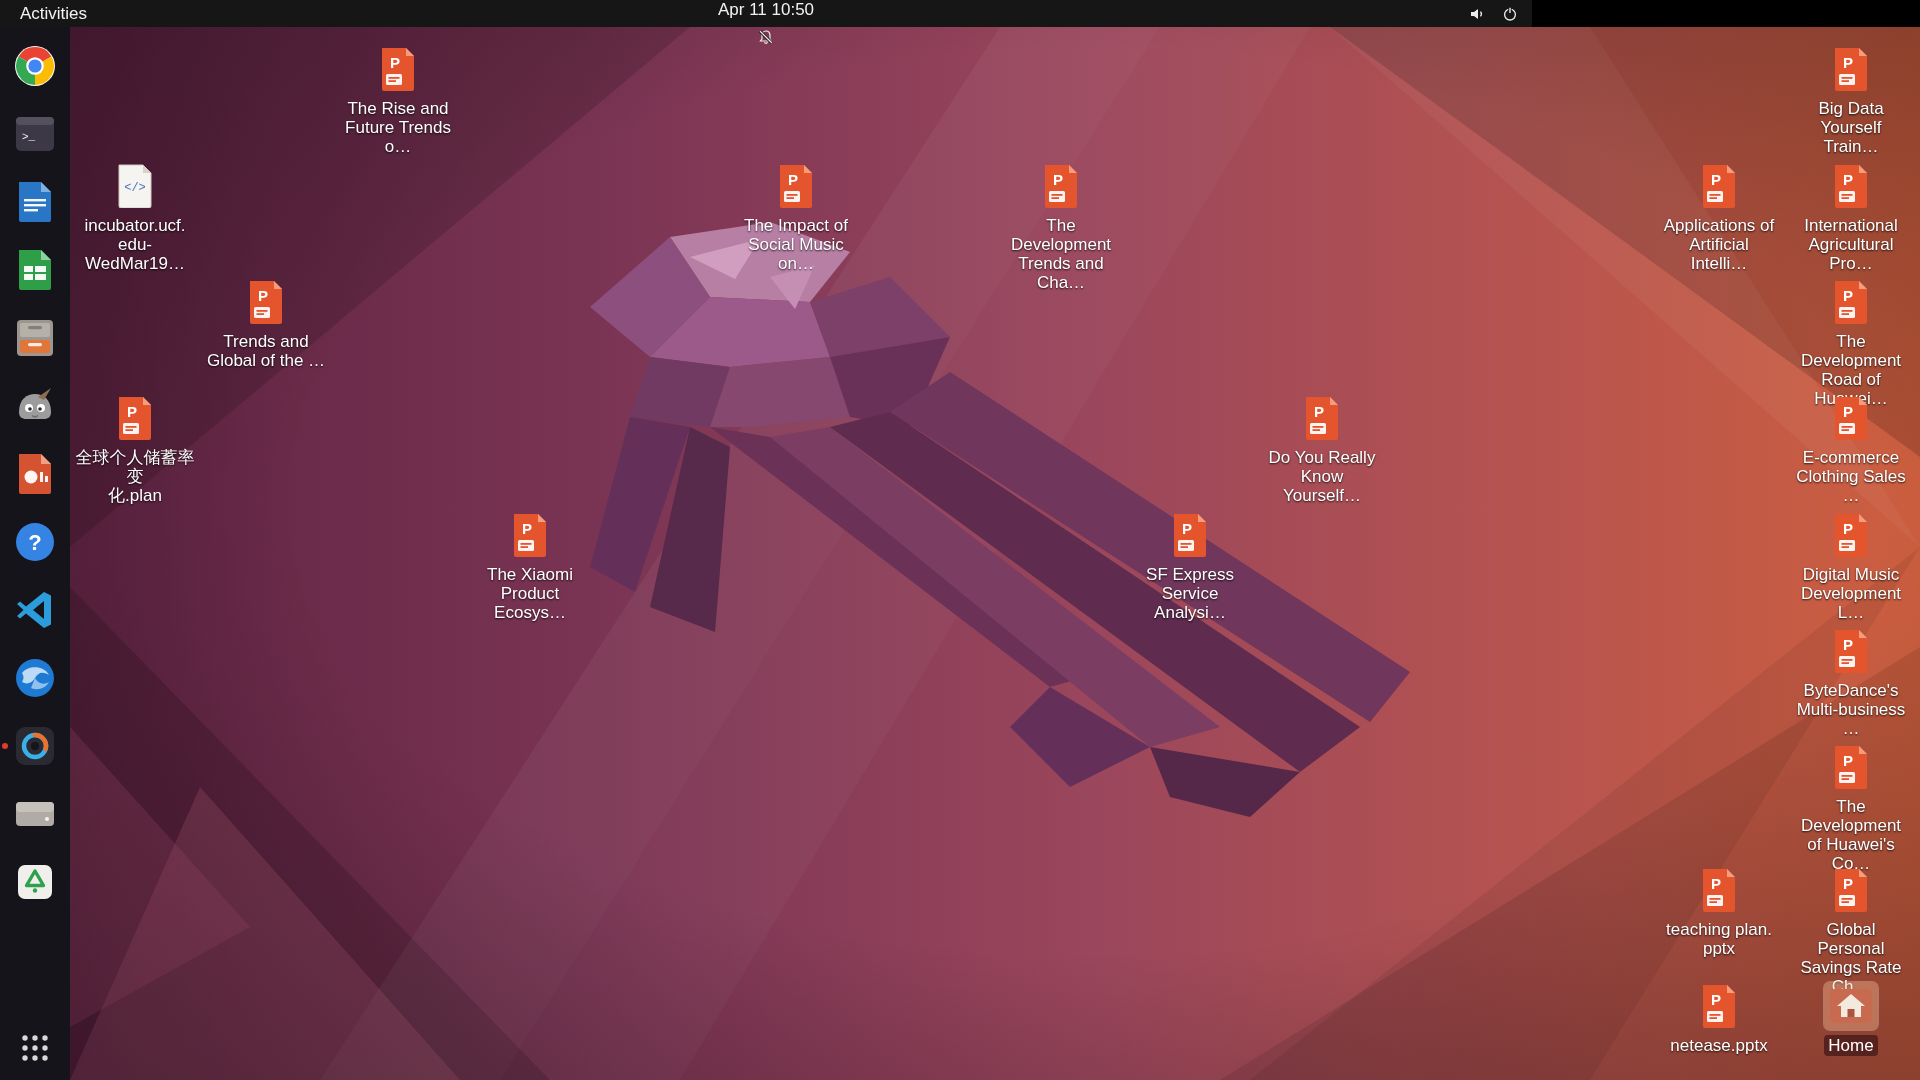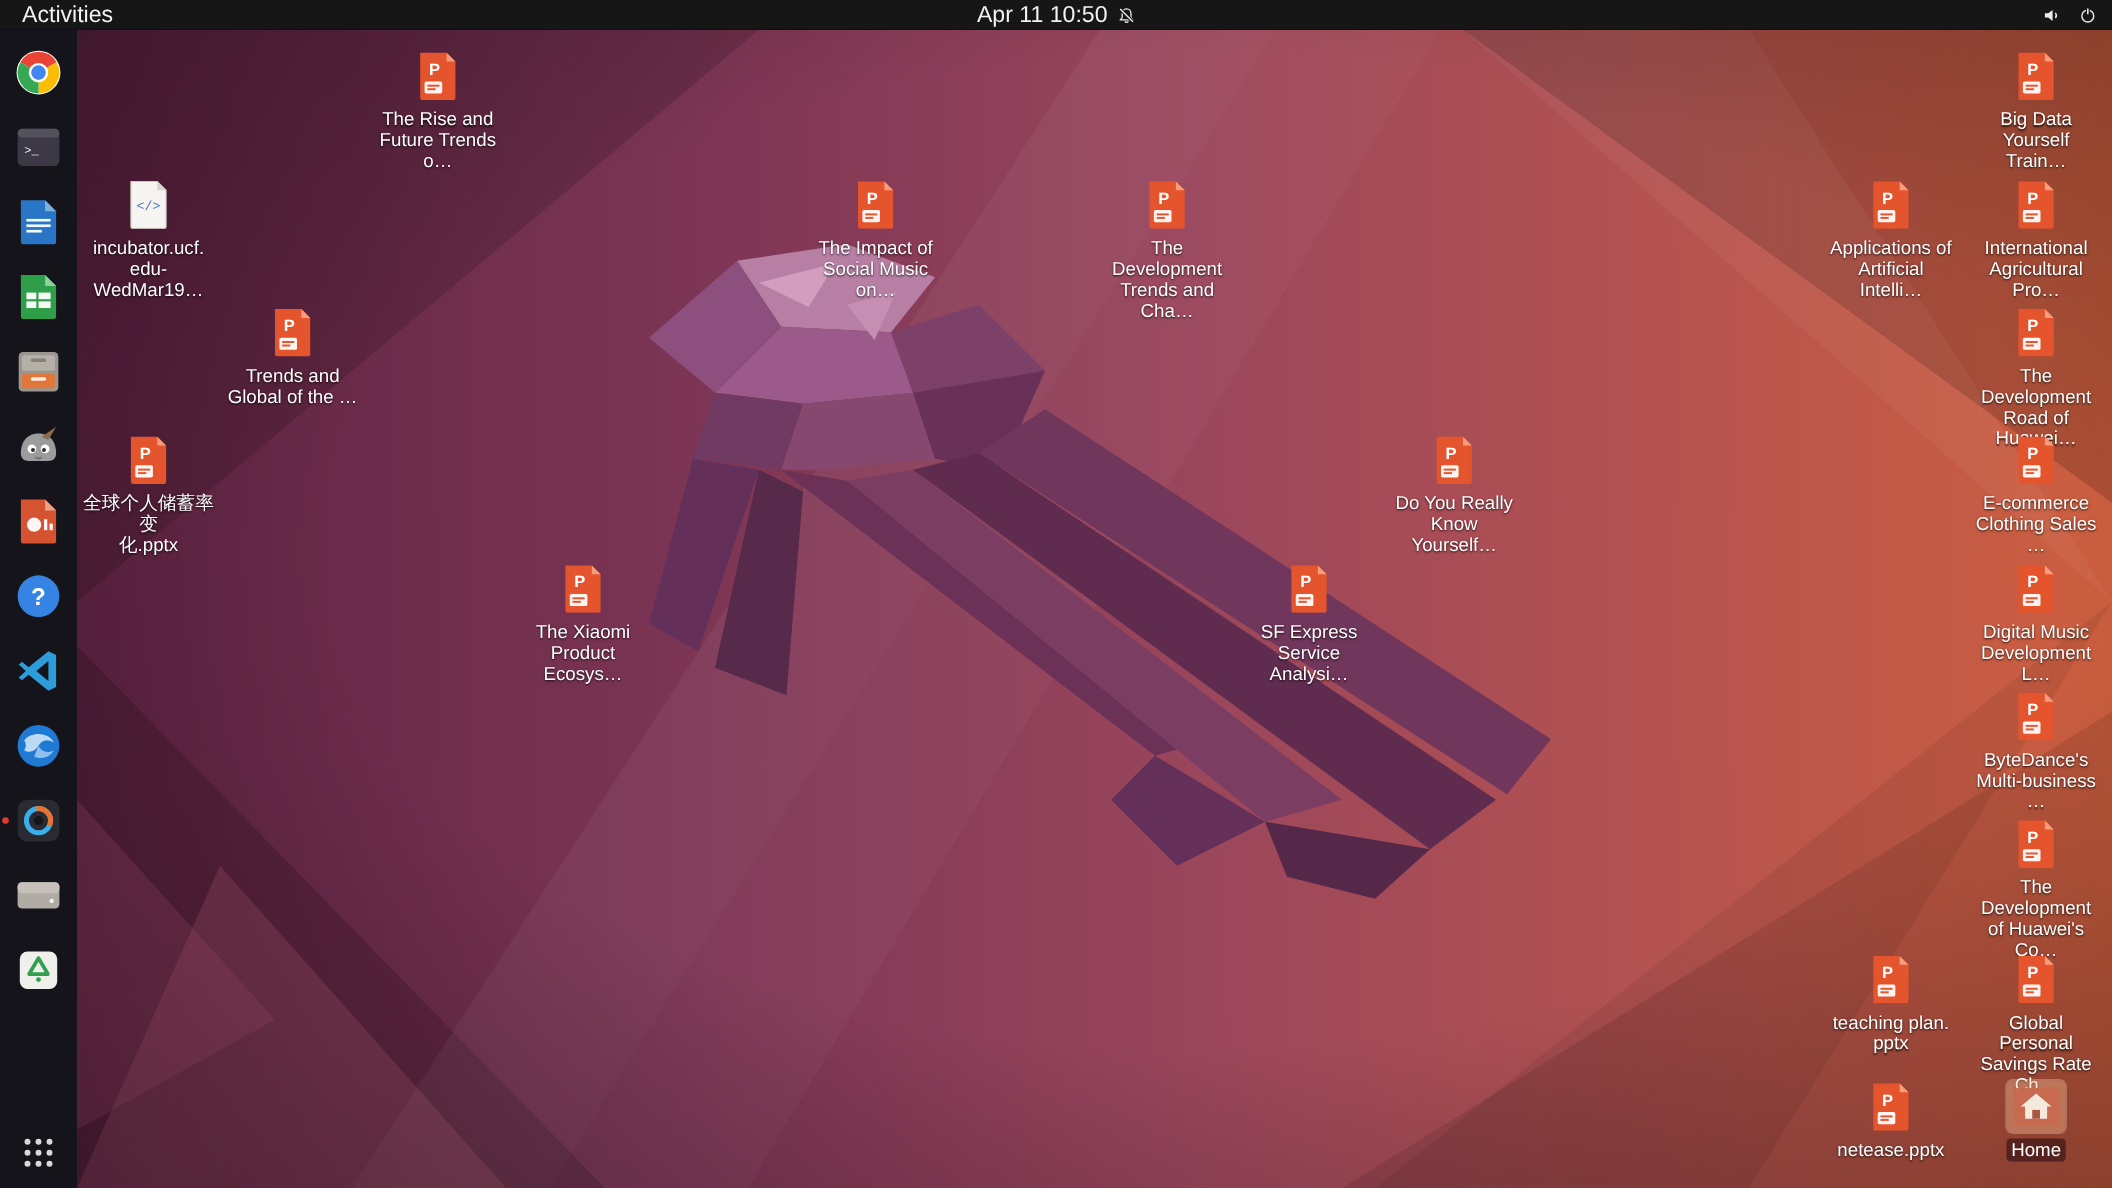--- a/index.html
+++ b/index.html
@@ -1,26 +1,26 @@
 <!DOCTYPE html>
 <html><head>
 <meta charset="utf-8">
 <style>
   * { margin:0; padding:0; box-sizing:border-box; }
   html,body { width:1920px; height:1080px; overflow:hidden; background:#000;
               font-family:"Liberation Sans", sans-serif; }
   .screen { position:relative; width:1920px; height:1080px; overflow:hidden; }
 
   
-  .topbar { position:absolute; top:0; left:0; width:1920px; height:27px;
-            background:#161616; color:#f2f2f2; font-size:21px; z-index:30;
+  .topbar { position:absolute; top:0; left:0; width:1532px; height:27px;
+            background:#161616; color:#f2f2f2; font-size:17px; z-index:30;
             display:flex; align-items:center; }
   .activities { padding:0 20px; height:100%; display:flex; align-items:center; cursor:default; }
   .clock-group { position:absolute; left:50%; top:0; height:100%; transform:translateX(-50%);
-                 display:flex; align-items:center; gap:9px; }
+                 display:flex; align-items:center; gap:9px;flex-direction:column; }
   .topbar-right { margin-left:auto; display:flex; align-items:center; gap:15px; padding-right:14px; height:100%; }
   .tb-ic { display:flex; align-items:center; }
 
   
   .dock { position:absolute; left:0; top:27px; width:70px; height:1053px;
           background:rgba(22,22,28,0.93); z-index:20;
           display:flex; flex-direction:column; align-items:center; padding-top:15px; gap:20px; }
   .dock-item { position:relative; width:48px; height:48px; display:flex;
                align-items:center; justify-content:center; border-radius:8px; }
   .dock-item .indicator { position:absolute; left:-9px; top:50%; transform:translateY(-50%);
@@ -412,21 +412,21 @@
             <svg width="38" height="44" viewBox="0 0 38 44">
     <path d="M3 1 h24 l8 8 v33 a2 2 0 0 1 -2 2 H5 a2 2 0 0 1 -2 -2 Z" fill="#e4552e"></path>
     <path d="M27 1 l8 8 h-8 Z" fill="#f59d7c"></path>
     <text x="16" y="21" text-anchor="middle" font-size="15" font-weight="bold" fill="#ffffff" font-family="Liberation Sans, sans-serif">P</text>
     <rect x="7" y="27" width="16" height="11" rx="1.5" fill="#ffffff" opacity="0.93"></rect>
     <rect x="9.5" y="30" width="11" height="1.8" fill="#e4552e"></rect>
     <rect x="9.5" y="33.2" width="7.5" height="1.8" fill="#e4552e"></rect>
   </svg>
           </div>
           <div class="icon-label">全球个人储蓄率变
-化.pptx</div>
+化.plan</div>
         </div>
         <div class="desktop-icon" style="left: 1187px; top: 367px;">
           <div class="icon-glyph">
             <svg width="38" height="44" viewBox="0 0 38 44">
     <path d="M3 1 h24 l8 8 v33 a2 2 0 0 1 -2 2 H5 a2 2 0 0 1 -2 -2 Z" fill="#e4552e"></path>
     <path d="M27 1 l8 8 h-8 Z" fill="#f59d7c"></path>
     <text x="16" y="21" text-anchor="middle" font-size="15" font-weight="bold" fill="#ffffff" font-family="Liberation Sans, sans-serif">P</text>
     <rect x="7" y="27" width="16" height="11" rx="1.5" fill="#ffffff" opacity="0.93"></rect>
     <rect x="9.5" y="30" width="11" height="1.8" fill="#e4552e"></rect>
     <rect x="9.5" y="33.2" width="7.5" height="1.8" fill="#e4552e"></rect>

